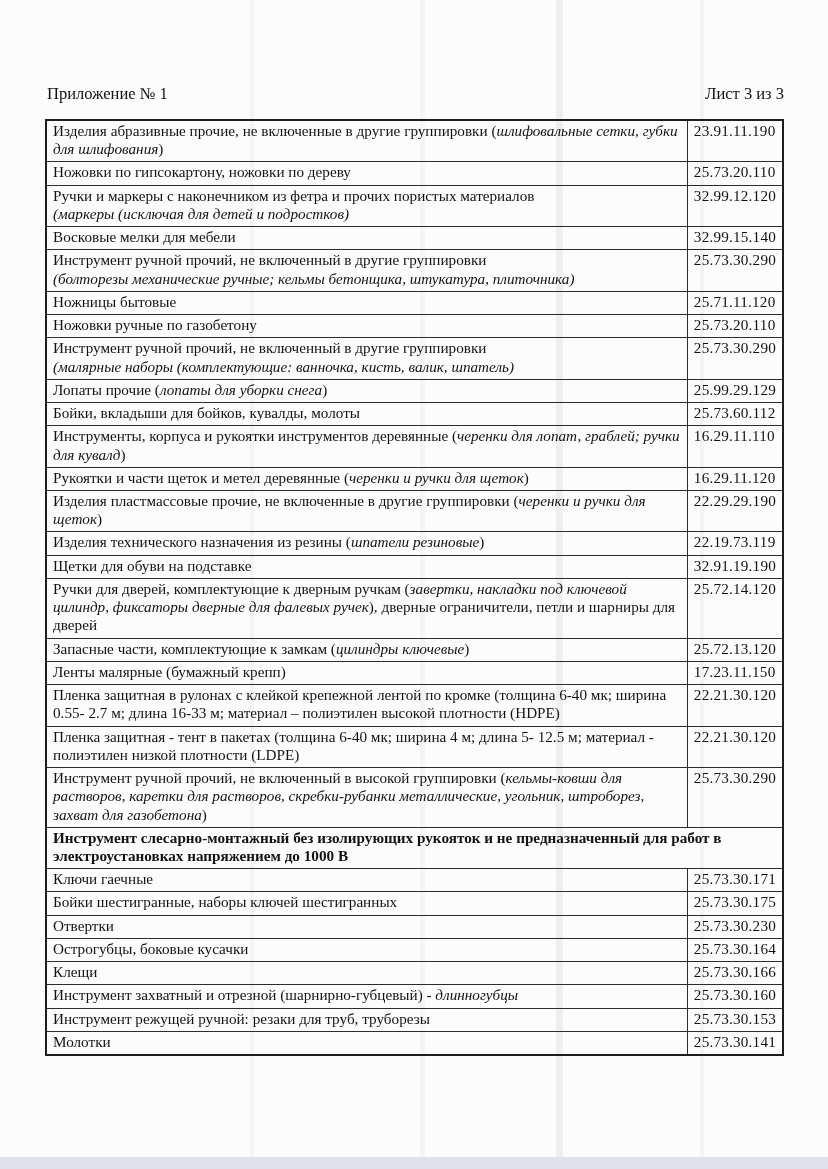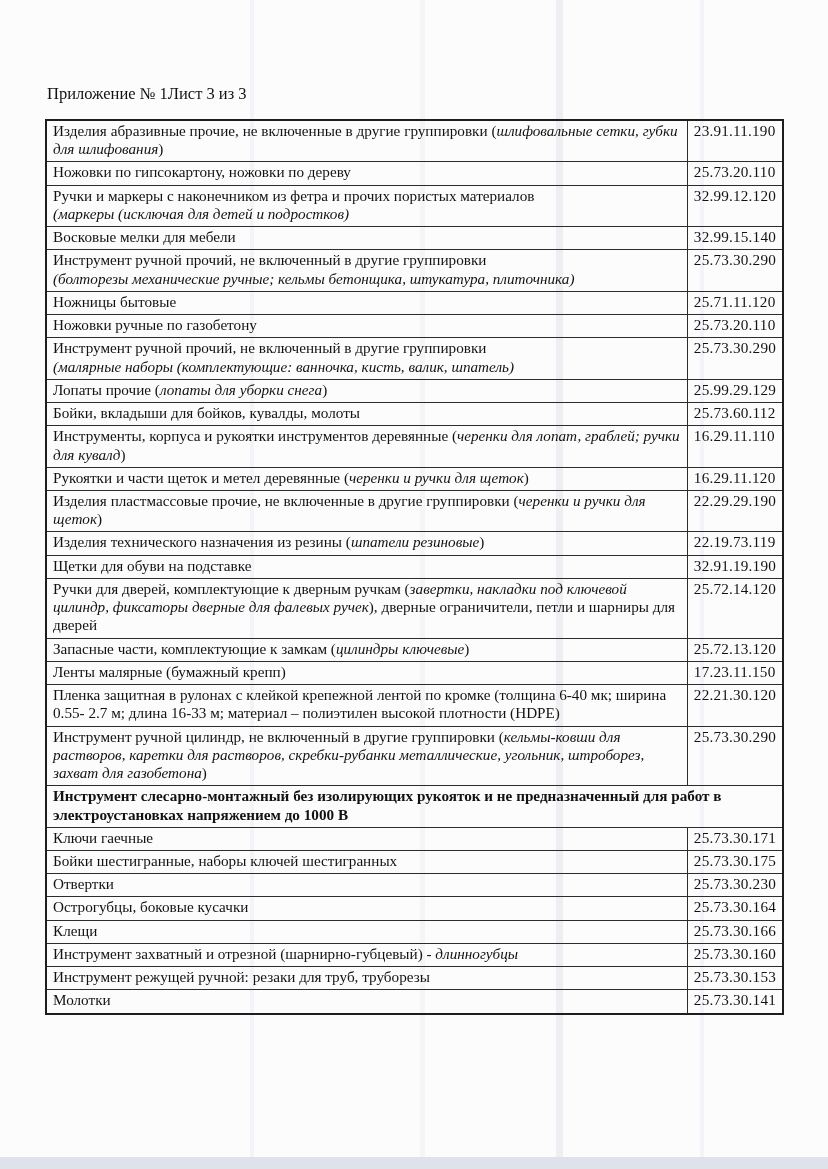--- a/index.html
+++ b/index.html
@@ -13,21 +13,21 @@
   }
   
   .streak { position:absolute; top:0; bottom:0; width:6px; background:rgba(198,204,218,0.22); z-index:0; }
   .streak.s1 { left:250px; width:4px; background:rgba(200,206,218,0.16); }
   .streak.s2 { left:420px; width:5px; background:rgba(200,206,218,0.15); }
   .streak.s3 { left:556px; width:7px; background:rgba(196,202,216,0.26); }
   .streak.s4 { left:700px; width:4px; background:rgba(200,206,218,0.16); }
 
   .content { position:absolute; left:45px; right:44px; top:84px; z-index:1; }
 
-  .doc-header { display:flex; font-size:16.5px; margin-left:2px; }
+  .doc-header { display:flex; justify-content:space-between; font-size:16.5px; margin-left:2px; }
 
   table.okpd {
     width:100%;
     border-collapse:collapse;
     margin-top:15px;
     font-size:15.2px;
     line-height:1.2;
     border:2px solid #1e1e1e;
   }
   table.okpd td {
@@ -129,21 +129,25 @@
         </tr>
         <tr>
           <td class="desc"><span>Ленты малярные (бумажный крепп)</span></td>
           <td class="code">17.23.11.150</td>
         </tr>
         <tr>
           <td class="desc"><span>Пленка защитная в рулонах с клейкой крепежной лентой по кромке (толщина 6-40 мк;  ширина 0.55- 2.7 м;  длина 16-33 м; материал – полиэтилен высокой плотности (HDPE)</span></td>
           <td class="code">22.21.30.120</td>
         </tr>
         <tr>
-          <td class="desc"><span>Инструмент ручной цилиндр, не включенный в другие группировки (</span><span class="it">кельмы-ковши для растворов, каретки для растворов, скребки-рубанки металлические, угольник, штроборез, захват для газобетона</span><span>)</span></td>
+          <td class="desc"><span>Пленка защитная - тент в пакетах (толщина 6-40 мк; ширина 4 м; длина 5- 12.5 м; материал - полиэтилен низкой плотности (LDPE)</span></td>
+          <td class="code">22.21.30.120</td>
+        </tr>
+        <tr>
+          <td class="desc"><span>Инструмент ручной прочий, не включенный в высокой группировки (</span><span class="it">кельмы-ковши для растворов, каретки для растворов, скребки-рубанки металлические, угольник, штроборез, захват для газобетона</span><span>)</span></td>
           <td class="code">25.73.30.290</td>
         </tr>
         <tr>
           <td colspan="2" class="section"><span class="bd">Инструмент слесарно-монтажный без изолирующих рукояток и не предназначенный для работ в электроустановках напряжением до 1000 В</span></td>
         </tr>
         <tr>
           <td class="desc"><span>Ключи гаечные</span></td>
           <td class="code">25.73.30.171</td>
         </tr>
         <tr>

